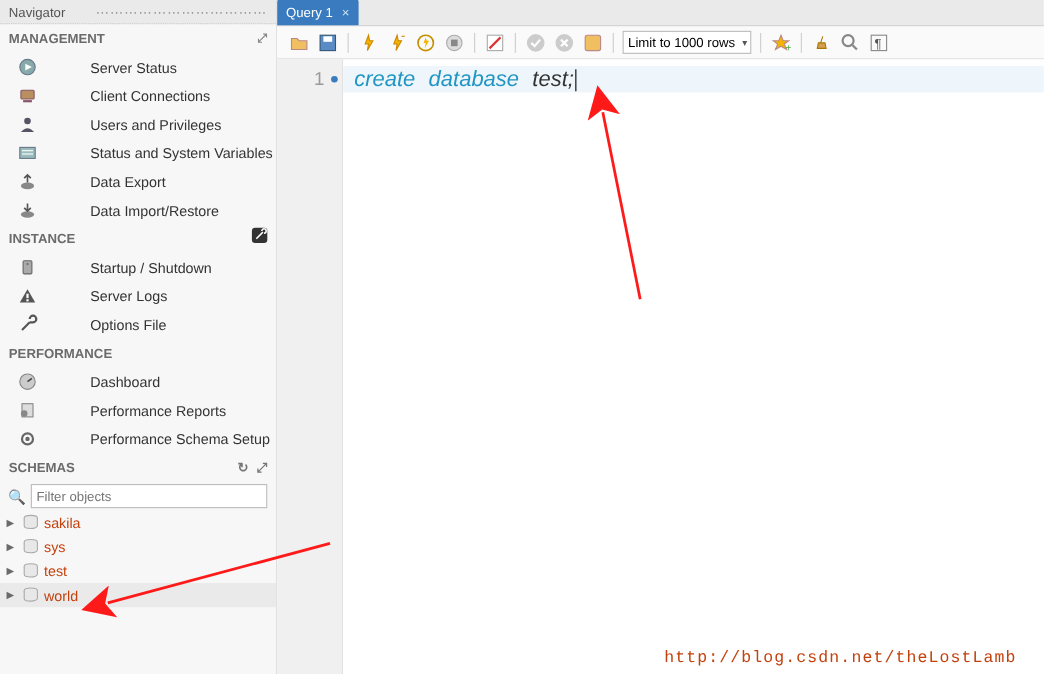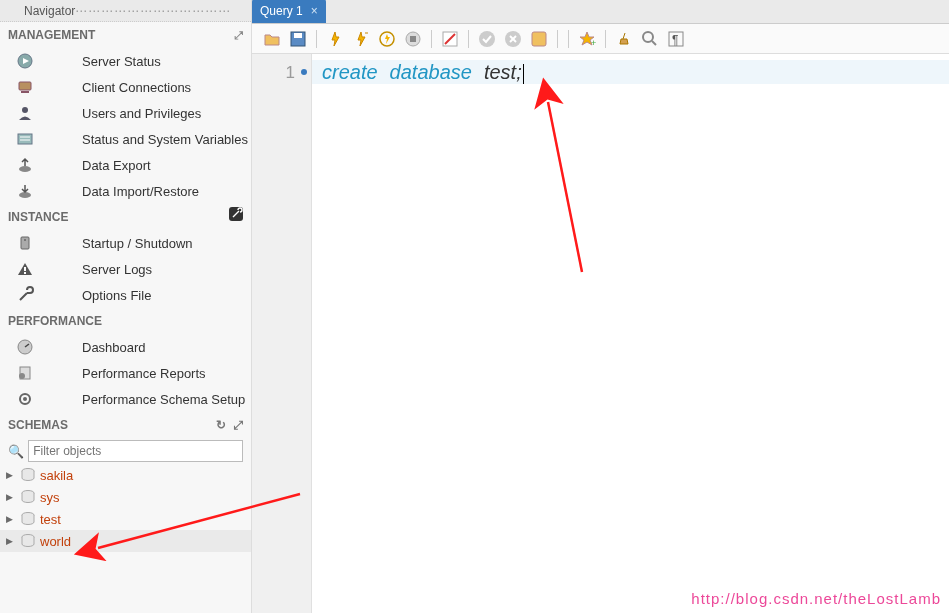--- a/index.html
+++ b/index.html
@@ -1,20 +1,20 @@
 <!DOCTYPE html>
 <html><head>
 <meta charset="utf-8">
 <style>
 * { box-sizing: border-box; margin: 0; padding: 0; font-family: "Segoe UI", Tahoma, sans-serif; }
 body { width: 949px; height: 613px; background: #fff; position: relative; overflow: hidden; }
 
 
 .sidebar { width: 252px; height: 613px; float: left; background: #f7f7f7; border-right: 1px solid #ddd; font-size: 13px; color: #333; }
-.sidebar-title-bar { height: 22px; line-height: 22px; padding: 0 24px; background: #eaeaea; border-bottom: 1px dotted #ccc; font-size: 12px; color: #555; display: flex; justify-content: space-between; }
+.sidebar-title-bar { height: 22px; line-height: 22px; padding: 0 8px; background: #eaeaea; border-bottom: 1px dotted #ccc; font-size: 12px; color: #555; display: flex; justify-content: space-between; }
 .sidebar-title-bar .dots { letter-spacing: 1px; color: #999; }
 
 .section-header { height: 26px; line-height: 26px; padding: 0 8px; font-weight: bold; color: #6b6b6b; font-size: 12px; display: flex; justify-content: space-between; align-items: flex-start; }
 .section-header .expand-icon { font-size: 11px; color: #888; }
 .nav-item { height: 26px; display: flex; align-items: center; padding: 0 12px 0 16px; cursor: pointer; color: #333; gap: 40px; }
 .nav-item .icon { width: 18px; height: 18px; margin-right: 8px; display: inline-flex; align-items: center; justify-content: center; flex-shrink: 0; }
 .nav-item .label { white-space: nowrap; }
 
 .schemas-header { display: flex; align-items: center; justify-content: space-between; padding: 0 8px; height: 26px; font-weight: bold; color: #6b6b6b; font-size: 12px; }
 .schemas-header .icons span { margin-left: 4px; color: #777; font-size: 12px; }
@@ -48,21 +48,21 @@
 
 .code-area { flex: 1; padding-top: 6px; background: #fff; position: relative; font-style: italic; }
 .code-line { height: 24px; line-height: 24px; font-family: Consolas, "Courier New", monospace; font-size: 20px; padding-left: 10px; background: #eef6fb; position: relative; }
 .kw { color: #2196c4; }
 .ident { color: #333; }
 .cursor { display: inline-block; width: 1px; height: 20px; background: #000; vertical-align: middle; margin-left: 1px; }
 
 
 .annotation { position: absolute; pointer-events: none; }
 
-.watermark { position: absolute; right: 8px; bottom: 6px; font-family: Liberation Sans, sans-serif; font-size: 15px; color: #ec4899; letter-spacing: 1px; }
+.watermark { position: absolute; right: 25px; bottom: 6px; font-family: Liberation Mono, monospace; font-size: 15px; color: #c2410c; letter-spacing: 1px; }
 
 svg { overflow: visible; }
 </style>
 </head>
 <body>
 
 <div class="sidebar">
   <div class="sidebar-title-bar">
     <span>Navigator</span>
     <span class="dots">⋯⋯⋯⋯⋯⋯⋯⋯⋯⋯⋯⋯</span>
@@ -303,20 +303,23 @@
           <line x1="6" y1="6" x2="12" y2="12" stroke="#fff" stroke-width="2"></line>
           <line x1="12" y1="6" x2="6" y2="12" stroke="#fff" stroke-width="2"></line>
         </svg>
       </span>
     <span class="tb-btn">
         <svg width="18" height="18">
           <rect x="2" y="2" width="14" height="14" rx="2" fill="#f0c060" stroke="#b88"></rect>
         </svg>
       </span>
     <span class="tb-sep"></span>
+    <div class="limit-select">
+      <span>Limit to 1000 rows</span>
+    </div>
     <span class="tb-sep"></span>
     <span class="tb-btn">
         <svg width="18" height="18">
           <polygon points="9,2 11,7 16,7 12,10 14,15 9,12 4,15 6,10 2,7 7,7" fill="#f5b400" stroke="#b88"></polygon>
           <text x="13" y="16" font-size="9" fill="#4a4">+</text>
         </svg>
       </span>
     <span class="tb-sep"></span>
     <span class="tb-btn">
         <svg width="18" height="18">

